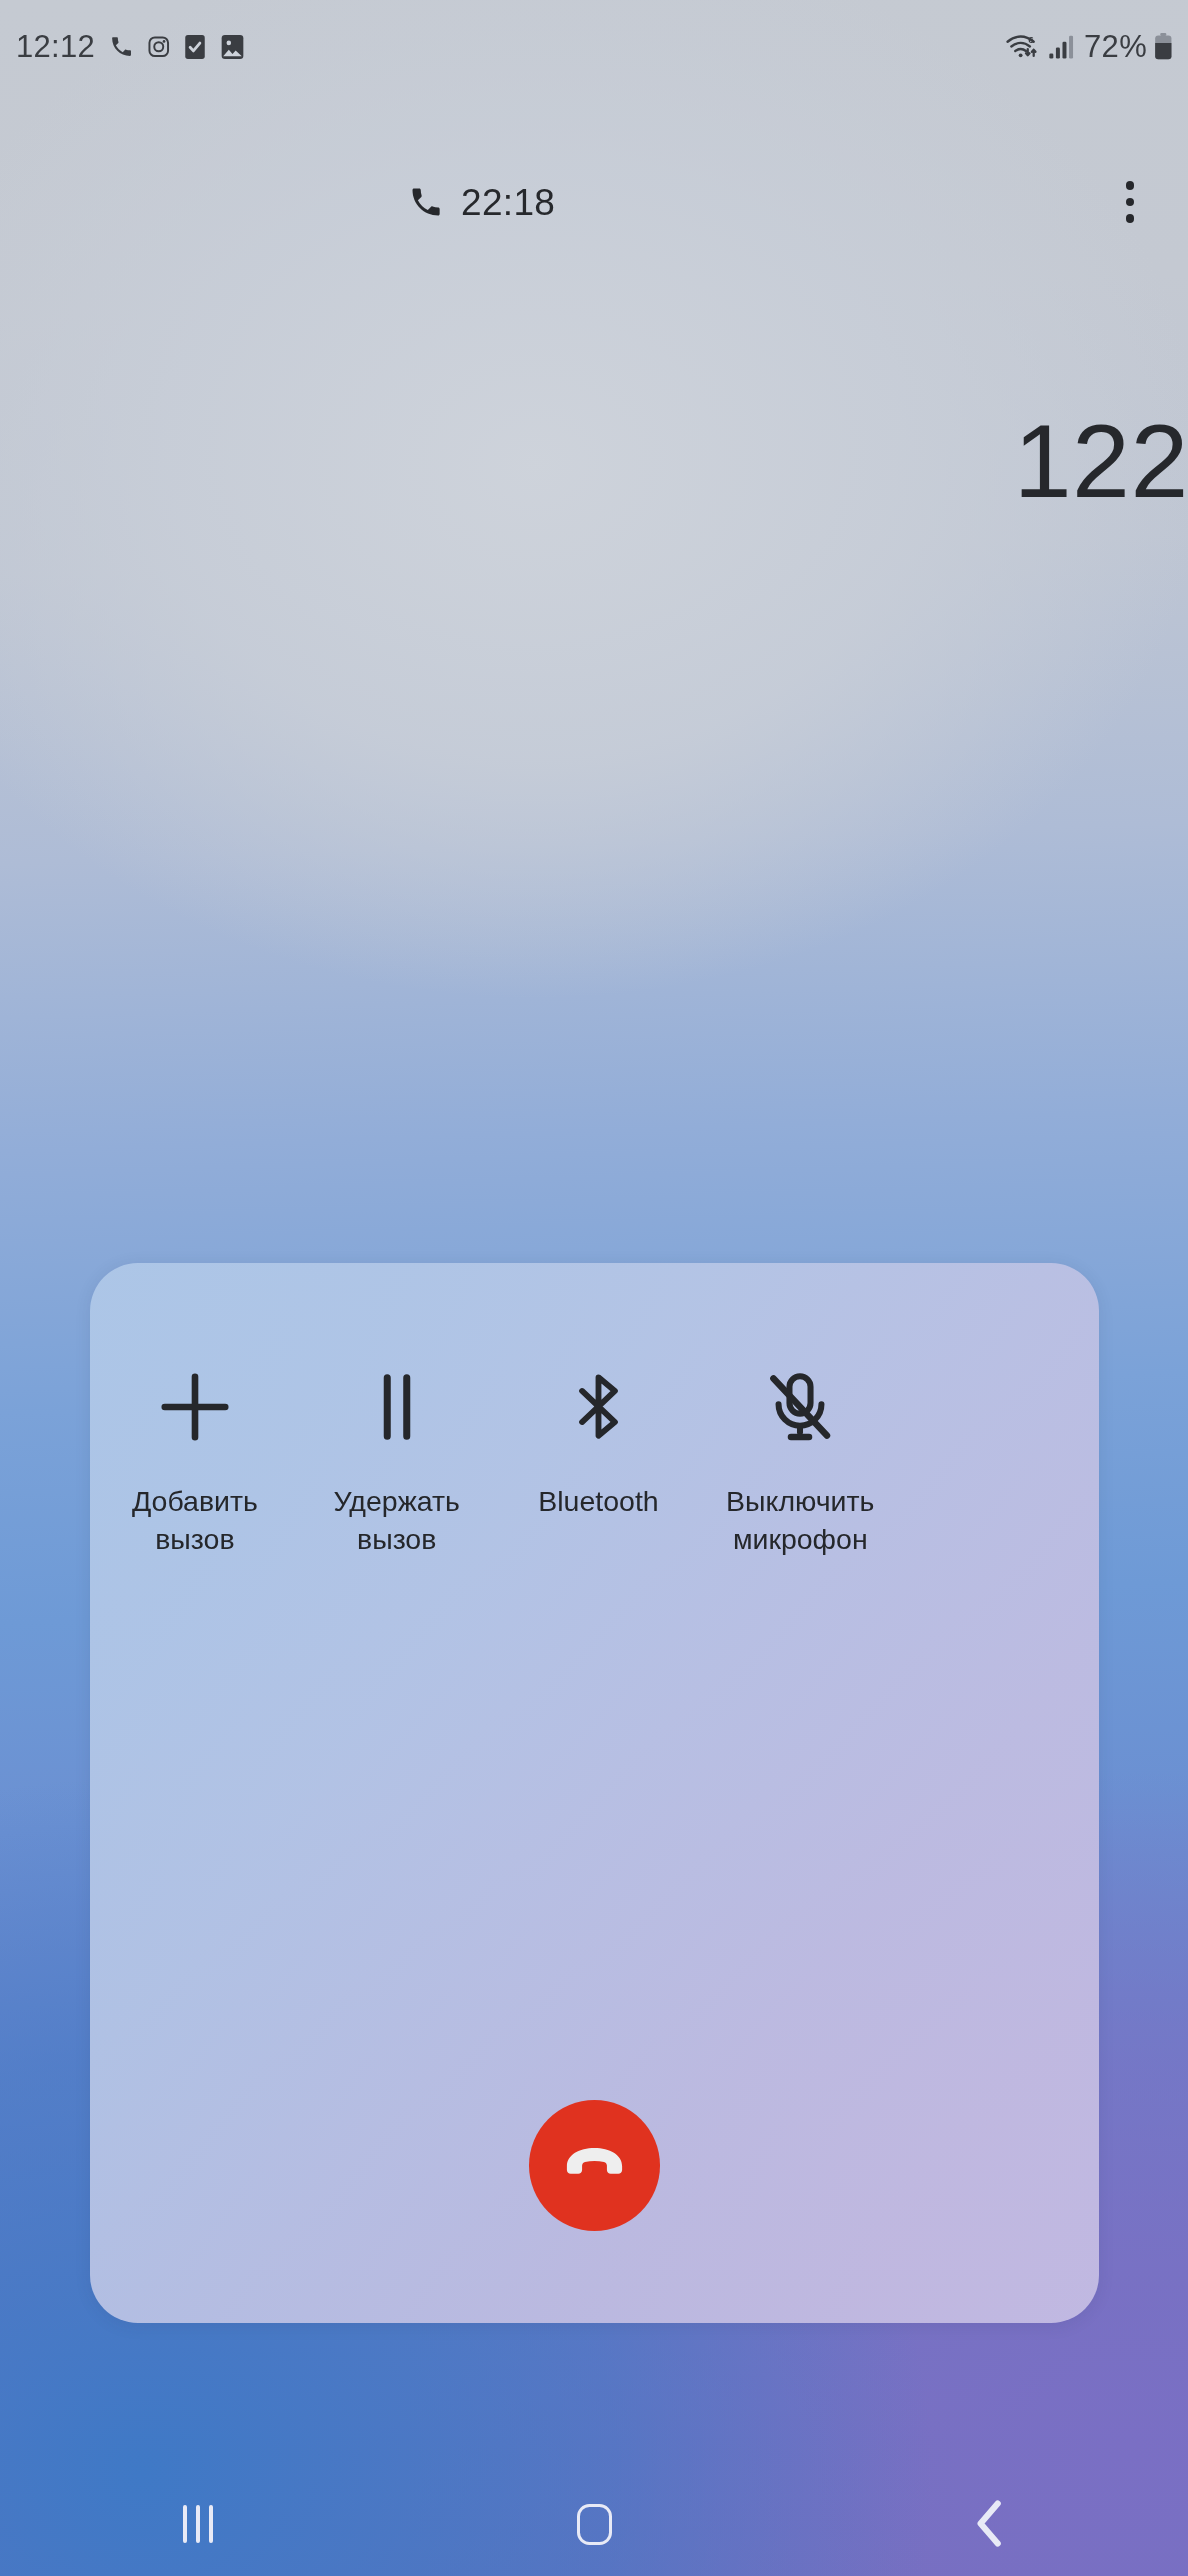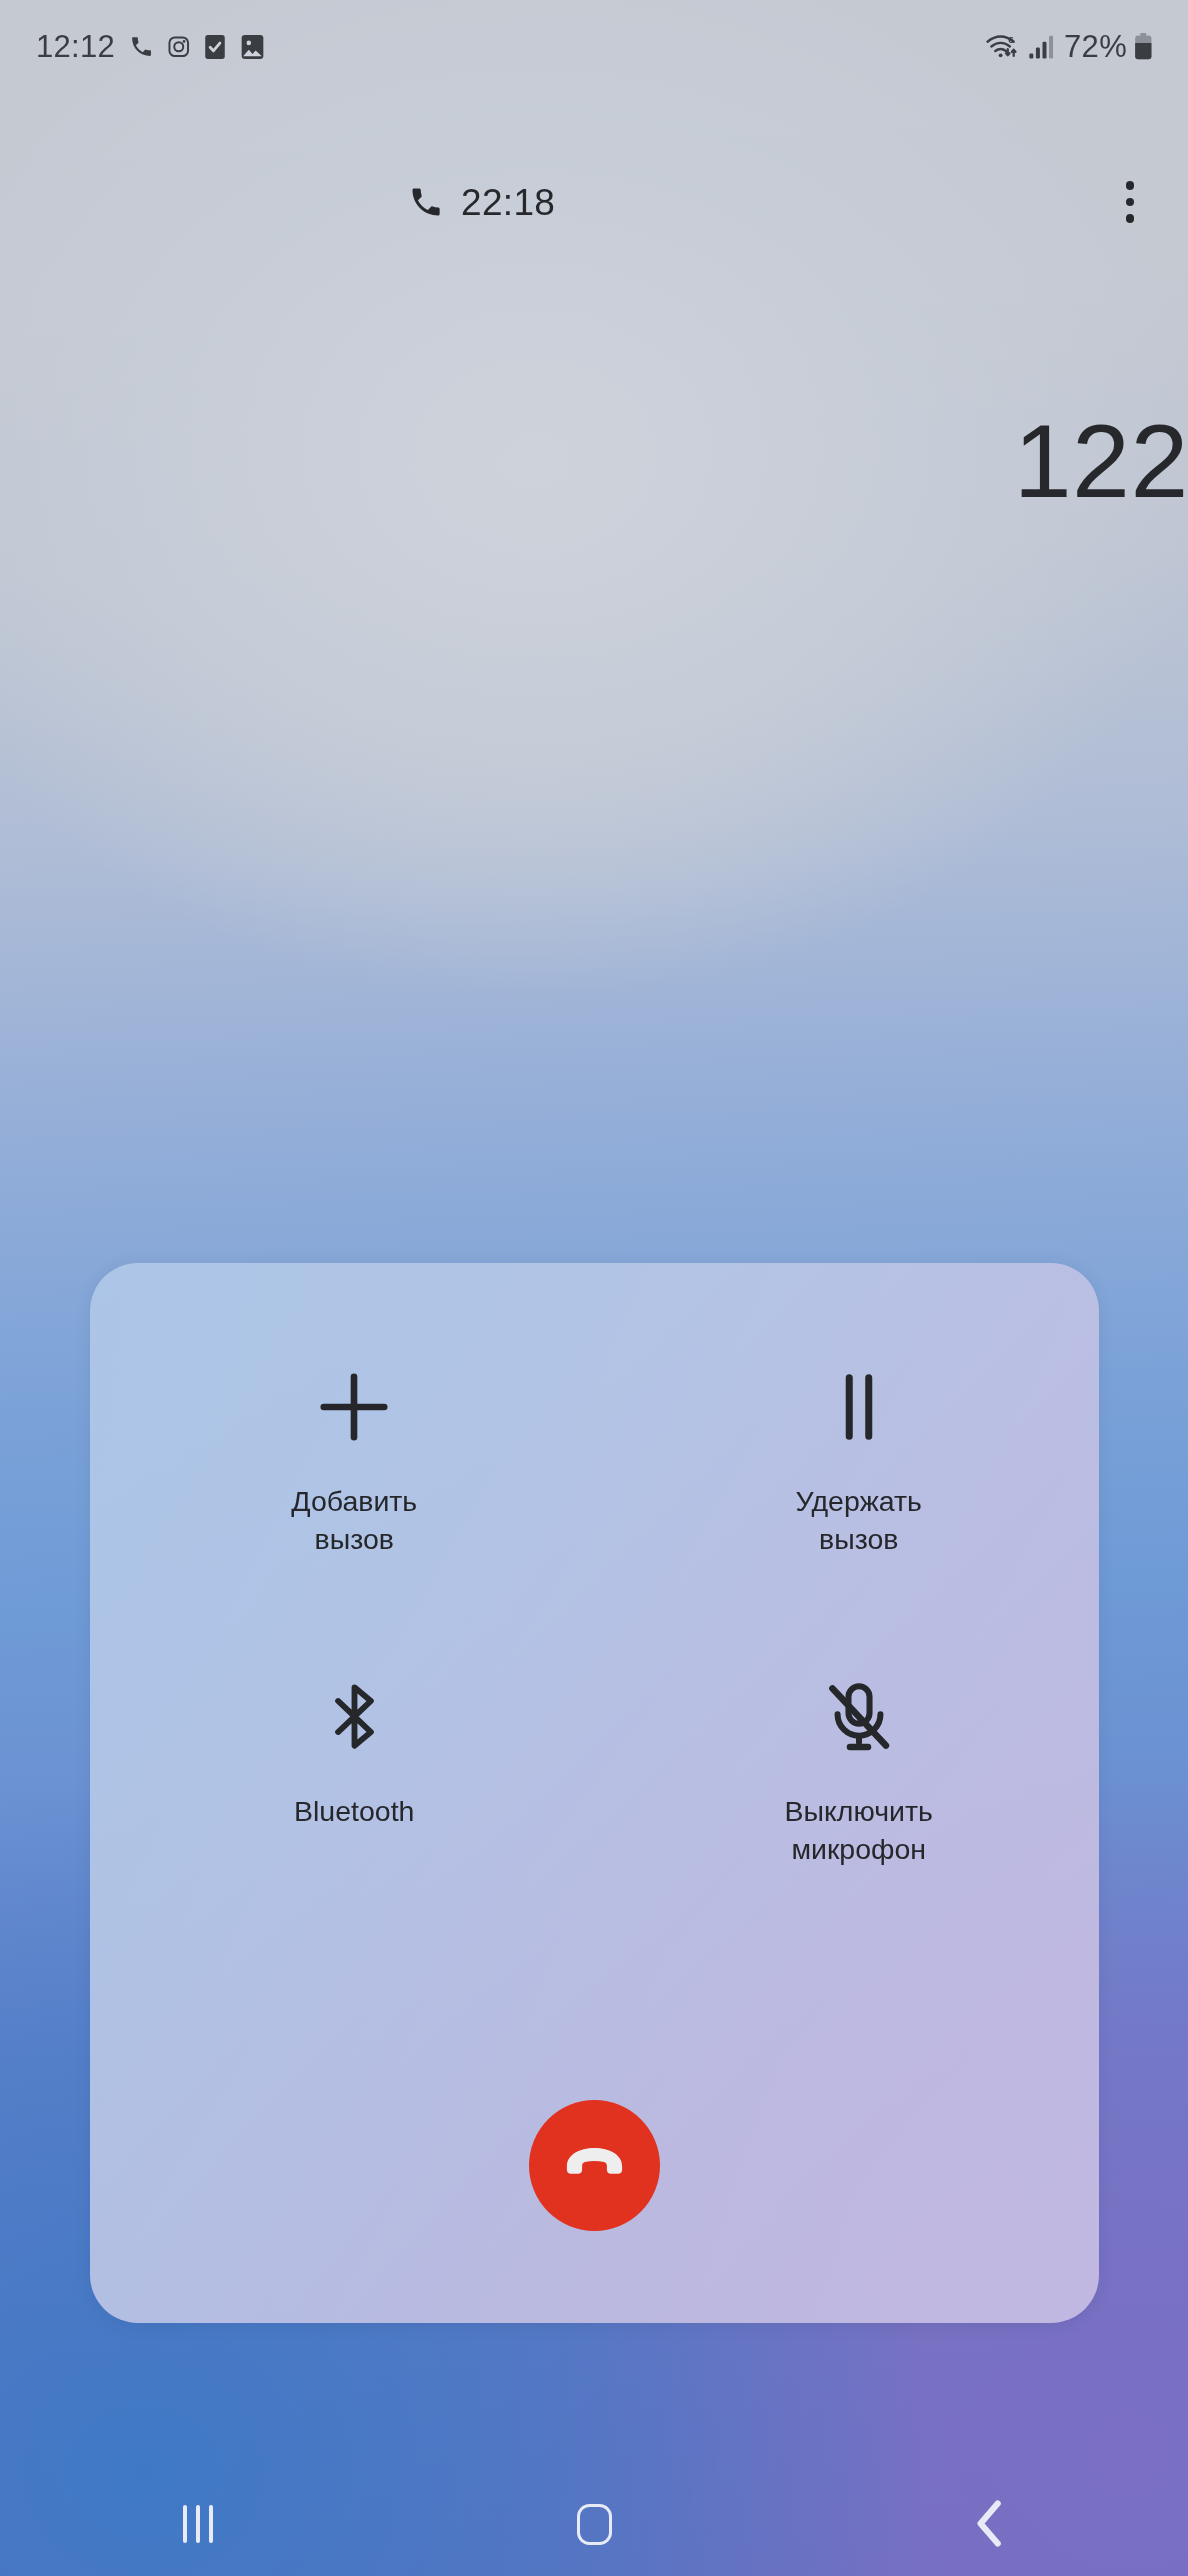--- a/index.html
+++ b/index.html
@@ -35,21 +35,21 @@
 
   
   .statusbar {
     position: absolute;
     top: 0; left: 0;
     width: 1189px;
     height: 93px;
     display: flex;
     align-items: center;
     justify-content: space-between;
-    padding: 0 36px;
+    padding: 0 16px;
     box-sizing: border-box;
     color: #3a3d42;
   }
   .sb-left { display: flex; align-items: center; gap: 13.6px; }
   .sb-right { display: flex; align-items: center; gap: 7.4px; }
   .sb-time {
     font-size: 31px;
     font-weight: 400;
     letter-spacing: 0.3px;
     color: #3a3d42;
@@ -126,24 +126,24 @@
         rgba(189,194,228,0.93) 52%,
         rgba(194,190,226,0.93) 70%,
         rgba(197,189,226,0.93) 86%,
         rgba(198,190,228,0.93) 100%);
     box-shadow: 0 2.5px 16px rgba(40,50,90,0.10);
     overflow: hidden;
   }
   .grid {
     position: absolute;
     top: 67px;
-    left: 12px;
+    left: 4px;
     width: 100%;
     display: grid;
-    grid-template-columns: repeat(2, 1fr);
+    grid-template-columns: repeat(5, 1fr);
     grid-auto-rows: 310px;
   }
   .tile {
     display: flex;
     flex-direction: column;
     align-items: center;
     justify-content: flex-start;
     padding-top: 27px;
     box-sizing: border-box;
     cursor: pointer;

